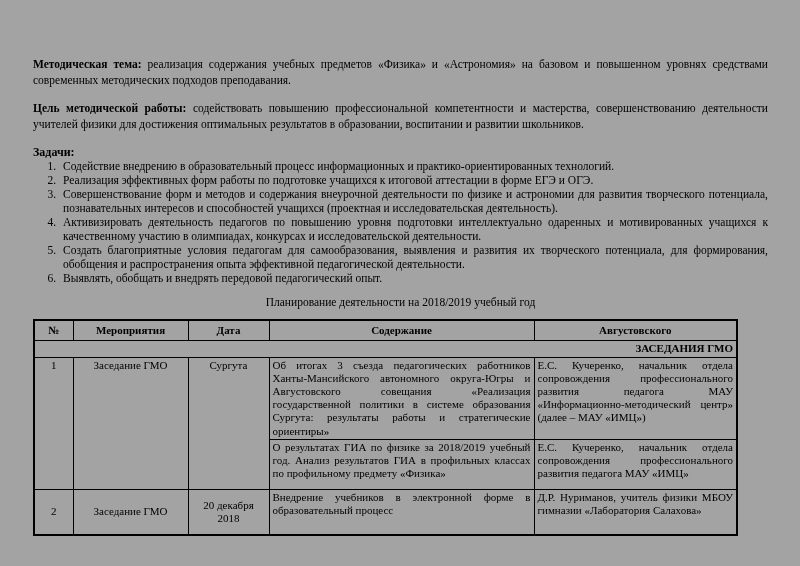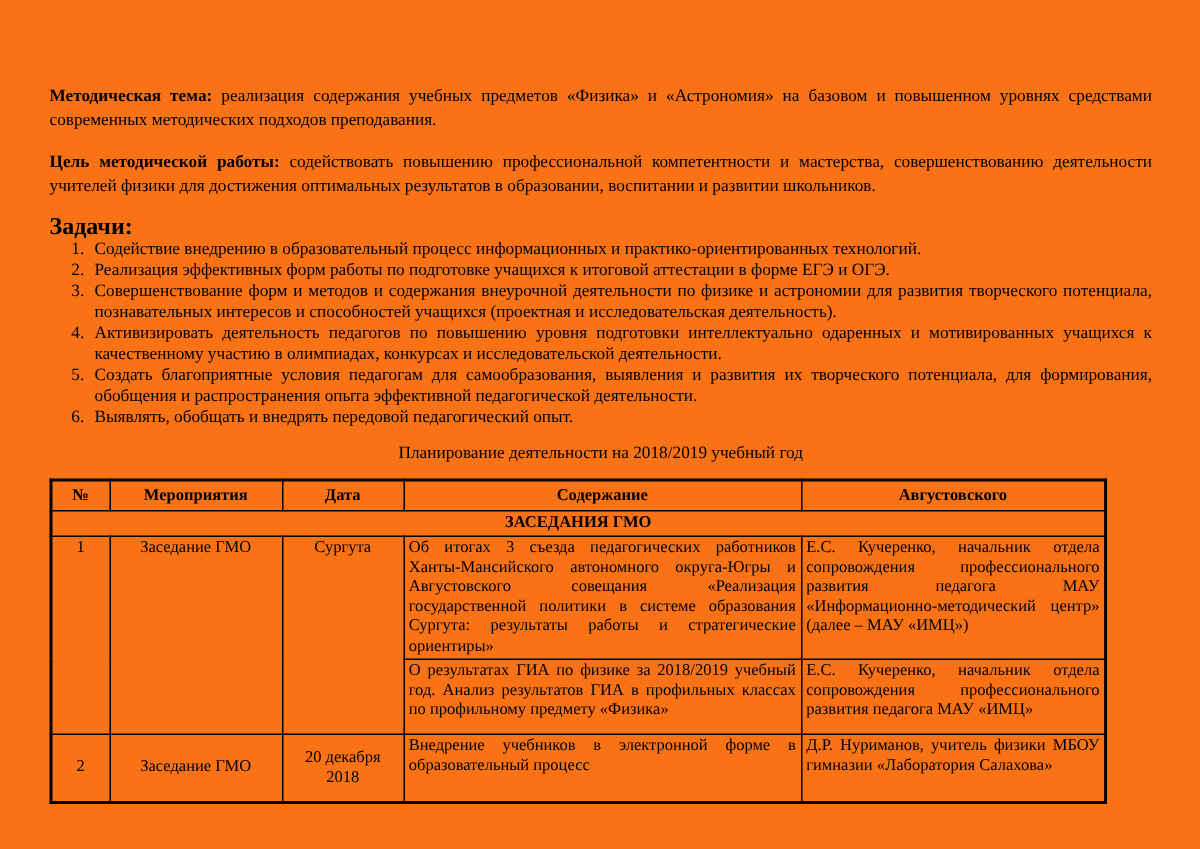--- a/index.html
+++ b/index.html
@@ -8,31 +8,31 @@
     width: 800px;
     height: 566px;
     overflow: hidden;
     font-family: "Liberation Serif", "DejaVu Serif", serif;
     color: #000000;
   }
   .page {
     width: 800px;
     height: 566px;
     padding: 57px 32px 0 33px;
-    background: #f97316;
+    background: #a3a3a3;
   }
   .para {
     font-size: 11.5px;
     line-height: 15.5px;
     text-align: justify;
     margin-bottom: 13px;
   }
   .para b { font-weight: bold; }
   .tasks-label {
-    font-size: 16px;
+    font-size: 12px;
     line-height: 14px;
     font-weight: bold;
   }
   ol.tasks {
     list-style: decimal;
     margin: 0 0 10px 0;
     padding-left: 26px;
   }
   ol.tasks li {
     font-size: 11.5px;
@@ -64,21 +64,21 @@
   table.plan th {
     font-weight: bold;
     text-align: center;
     vertical-align: middle;
   }
   .c  { text-align: center; }
   .j  { text-align: justify; margin-top: 15px; }
   .vmid { vertical-align: middle !important; }
   .section-row td {
     font-weight: bold;
-    text-align: center;
+    text-align: right;
     vertical-align: middle;
   }
 </style>
 </head>
 <body>
 
 <div class="page">
 
   <p class="para"><b>Методическая тема:</b> <span>реализация содержания учебных предметов «Физика» и «Астрономия» на базовом и повышенном уровнях средствами современных методических подходов преподавания.</span></p>
 

